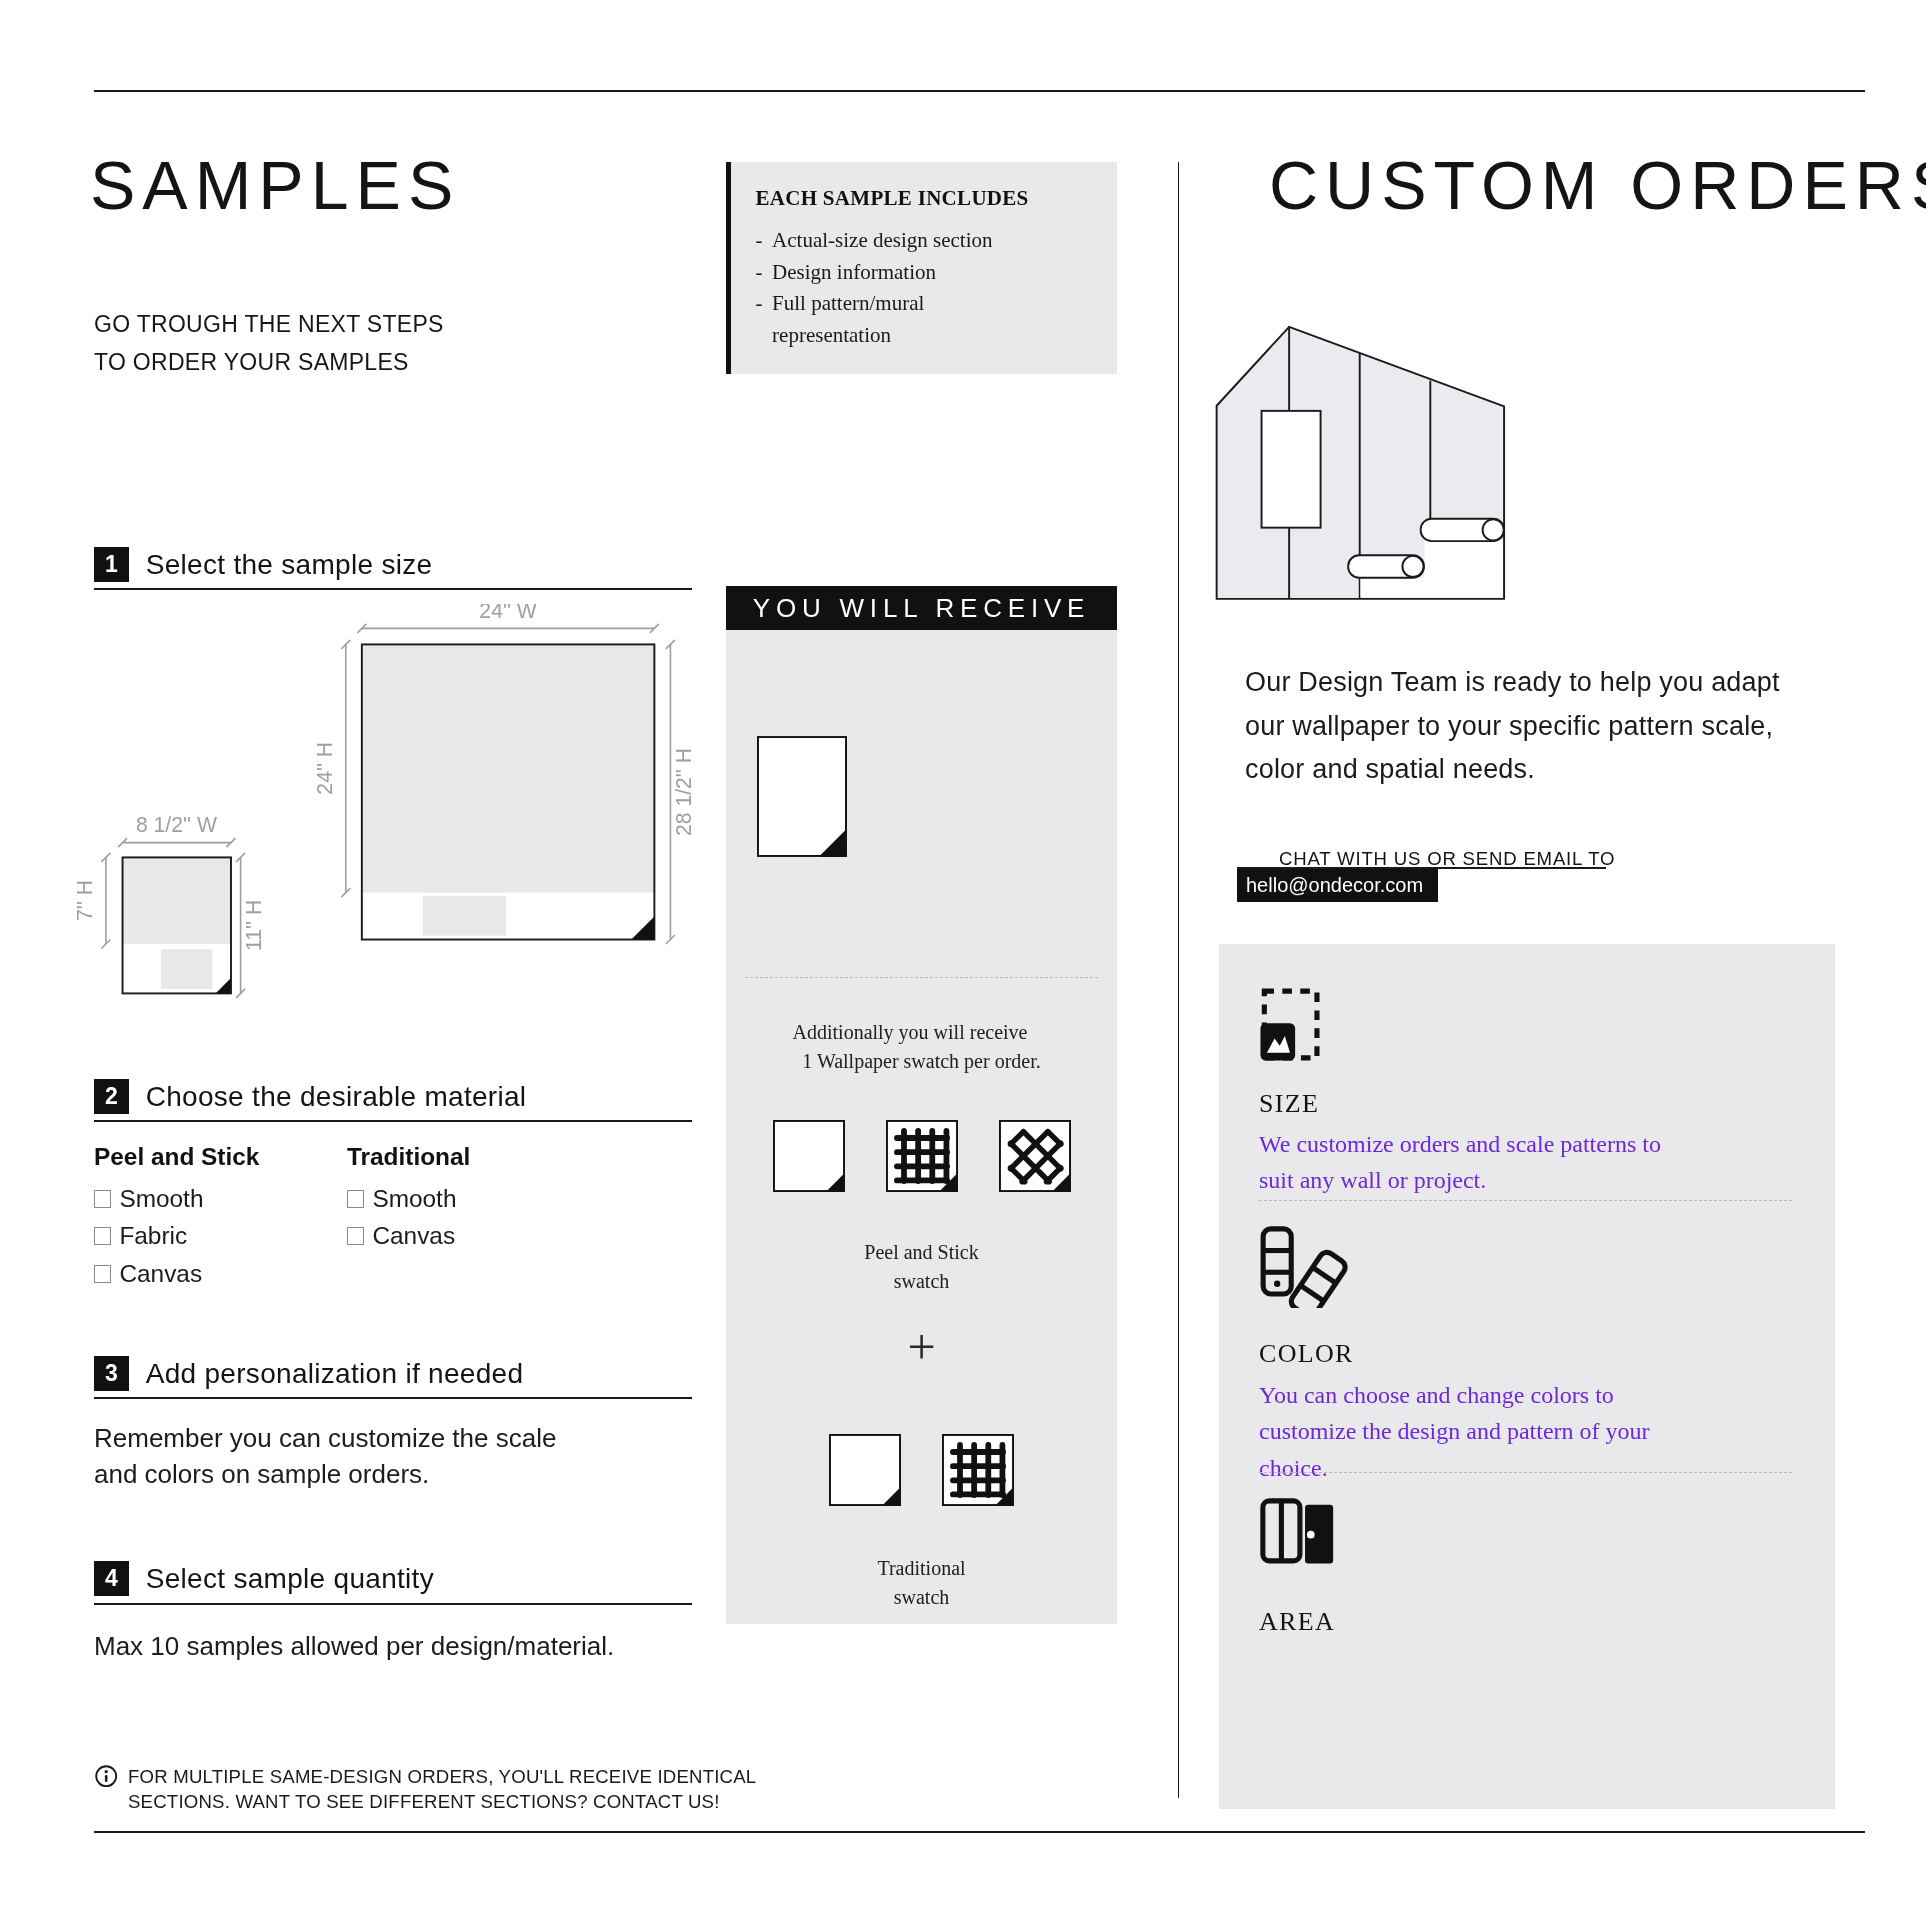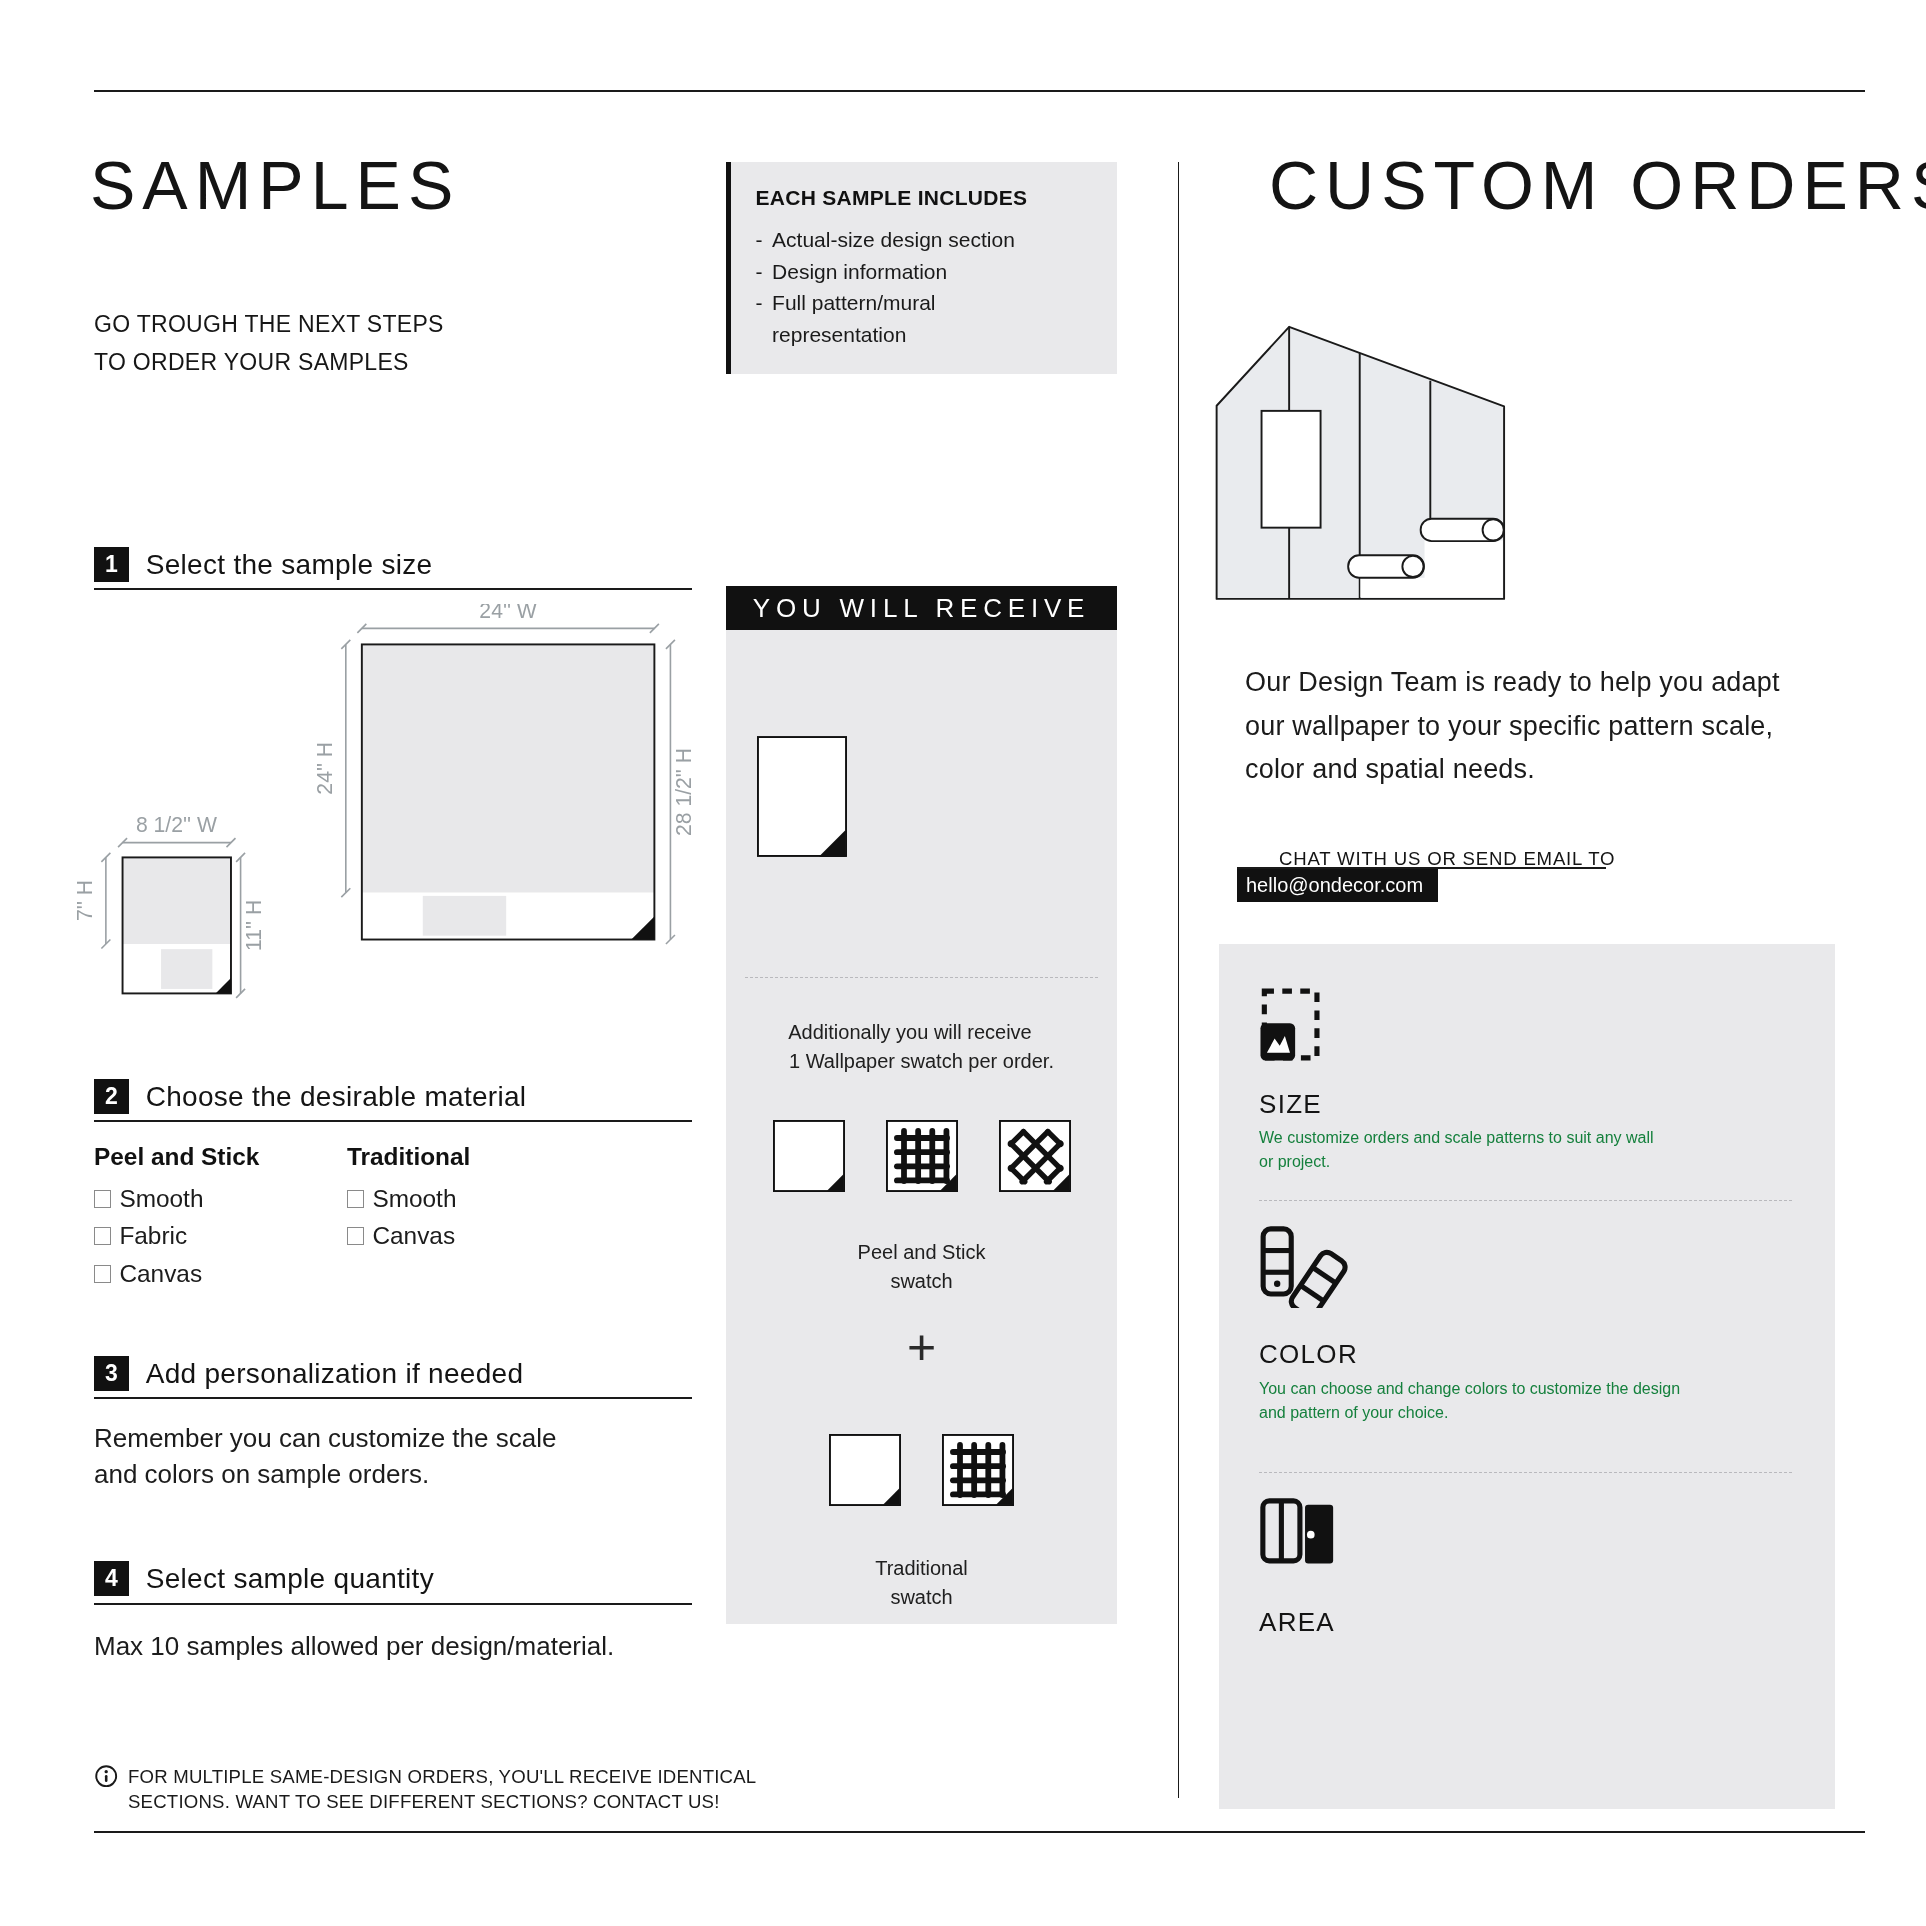--- a/index.html
+++ b/index.html
@@ -14,35 +14,35 @@
   .big-title{font-size:68px;letter-spacing:7px;font-weight:400;color:#141414;white-space:nowrap;}
   .subtitle{font-size:23px;line-height:1.0;letter-spacing:0.3px;color:#161616;}
   .step-head{display:flex;align-items:center;gap:16.7px;}
   .step-num{width:35px;height:35px;background:#111;color:#fff;font-size:23px;font-weight:700;
     display:flex;align-items:center;justify-content:center;flex:none;}
   .step-title{font-size:28px;letter-spacing:0.3px;color:#141414;white-space:nowrap;}
   .step-body{font-size:26px;line-height:1.4;color:#1c1c1c;}
   .mat-title{font-size:24.4px;font-weight:700;color:#111;}
   .mat-row{font-size:24.4px;color:#1c1c1c;display:flex;align-items:center;gap:8px;}
   .checkbox{width:15.4px;height:15.4px;border:1.9px solid #8a8a8a;display:inline-block;flex:none;}
-  .gray-box{background:#e9e9eb;}
+  .gray-box{background:#e9e9eb;font-family:Liberation Serif, serif;}
   .includes-title{font-size:21px;font-weight:700;letter-spacing:0.3px;margin-bottom:14px;}
   .inc-row{display:flex;font-size:21px;line-height:1.5;width:308px;color:#1a1a1a;}
   .inc-dash{width:16.7px;flex:none;}
   .receive-header{background:#111;color:#fff;font-size:26px;letter-spacing:5.8px;
     display:flex;align-items:center;justify-content:center;white-space:nowrap;}
   .mid-text{font-size:20px;line-height:1.5;color:#202020;}
   .center{text-align:center;}
   .dashed{border-top:1.3px dashed #b9b9bd;height:0;}
   .plus{font-size:50px;font-weight:400;color:#2a2a2a;}
   .intro{font-size:27px;line-height:1.62;letter-spacing:0.2px;color:#1b1b1b;margin-left:8px;}
   .chat{font-size:18.6px;letter-spacing:0.8px;color:#141414;white-space:nowrap;}
   .email{background:#111;color:#fff;font-size:20px;padding:4.5px 15.4px 5.8px 9px;display:inline-block;}
   .feat-title{font-size:26px;letter-spacing:1.3px;color:#141414;}
-  .feat-text{font-size:16px;line-height:1.52;color:#15803d;}
+  .feat-text{font-size:24px;line-height:1.52;color:#6d28d9;}
   .footnote{font-size:18.6px;letter-spacing:0.2px;color:#1a1a1a;white-space:nowrap;}
   svg text{font-family:"Liberation Sans",sans-serif;}
 </style>
 </head>
 <body>
 
 <div class="abs rule" style="left:94px;top:90px;width:1771px;"></div>
 <div class="abs rule" style="left:94px;top:1831px;width:1771px;"></div>
 <div class="abs vline" style="left:1178px;top:162px;height:1636px;"></div>
 

